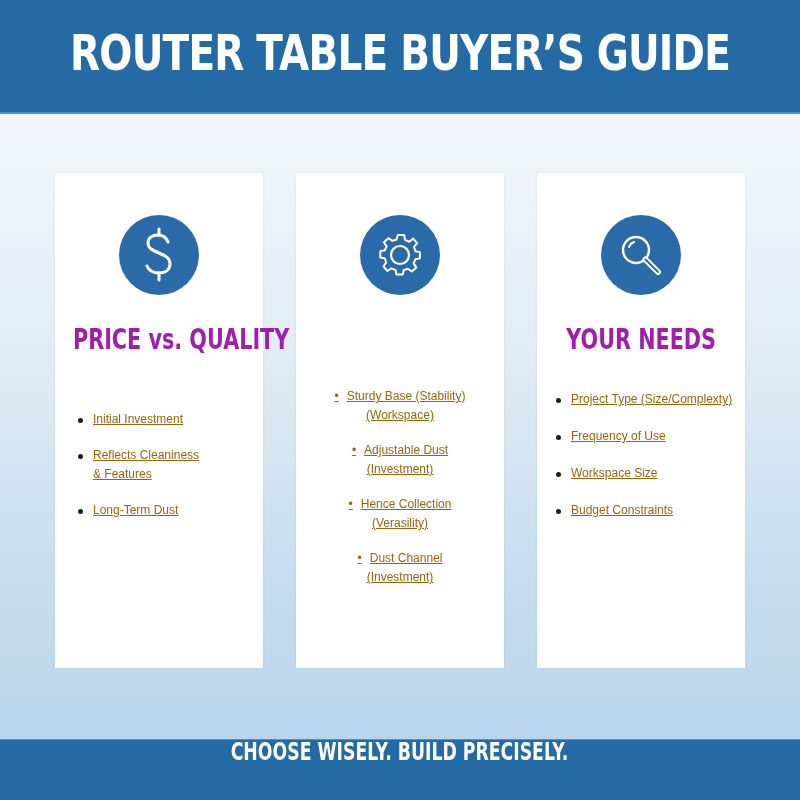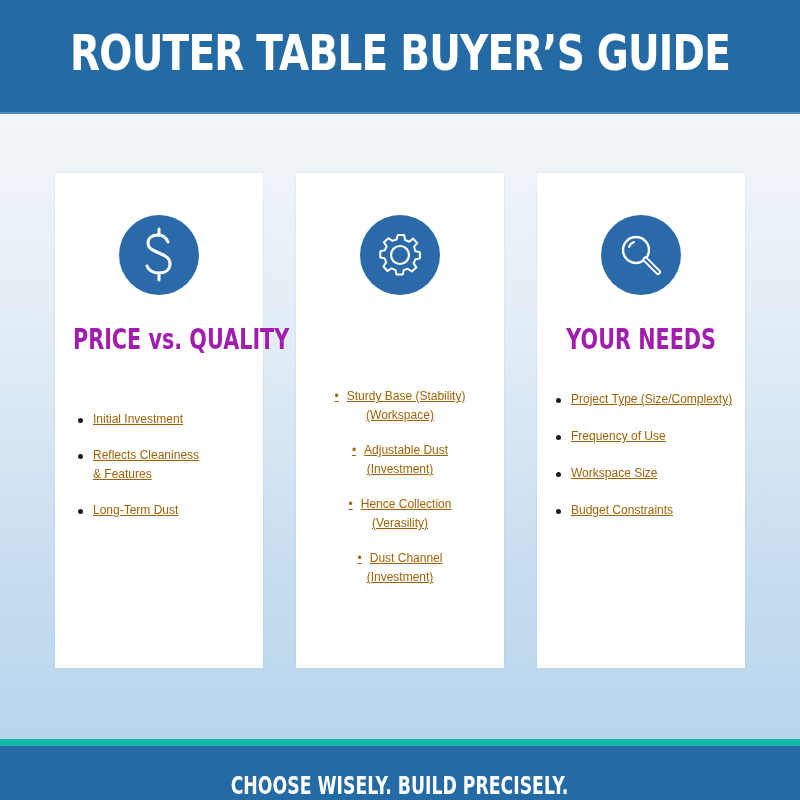--- a/index.html
+++ b/index.html
@@ -58,22 +58,22 @@
     .card-1 .list li { margin-bottom: 17px; }
     .card-2 .list { left: 0; top: 214px; width: 208px; text-align: center; }
     .card-2 .list li { margin-bottom: 16px; padding-left: 0; }
     .card-2 .list li::before { display: none; }
     .card-2 .list li .bullet { margin-right: 8px; }
     .card-3 .list { left: 17px; top: 217px; width: 270px; white-space: nowrap; }
     .card-3 .list li { margin-bottom: 18px; }
     .footer {
       position: absolute; left: 0; top: 739px; width: 800px; height: 61px;
       background: #246aa5;
-      border-top: 7px solid #14b8a6;
-      display: flex; align-items: flex-end; justify-content: center;
+      border-top: 1px solid #14b8a6;
+      display: flex; align-items: flex-start; justify-content: center;
     }
     .footer-text {
       color: #ffffff;
       font-family: "DejaVu Sans", sans-serif;
       font-weight: bold;
       font-size: 24px;
       white-space: nowrap;
       transform: scaleX(0.72);
       margin-top: -2px;
     }

